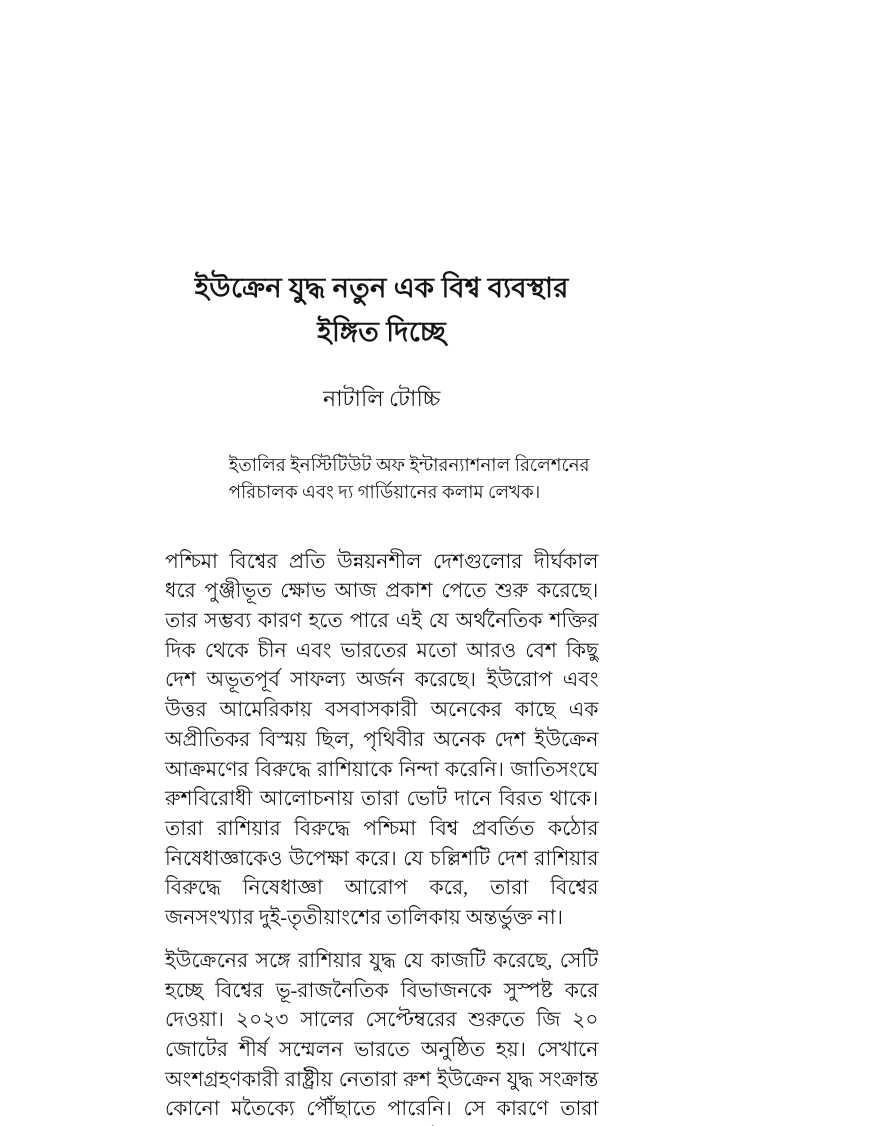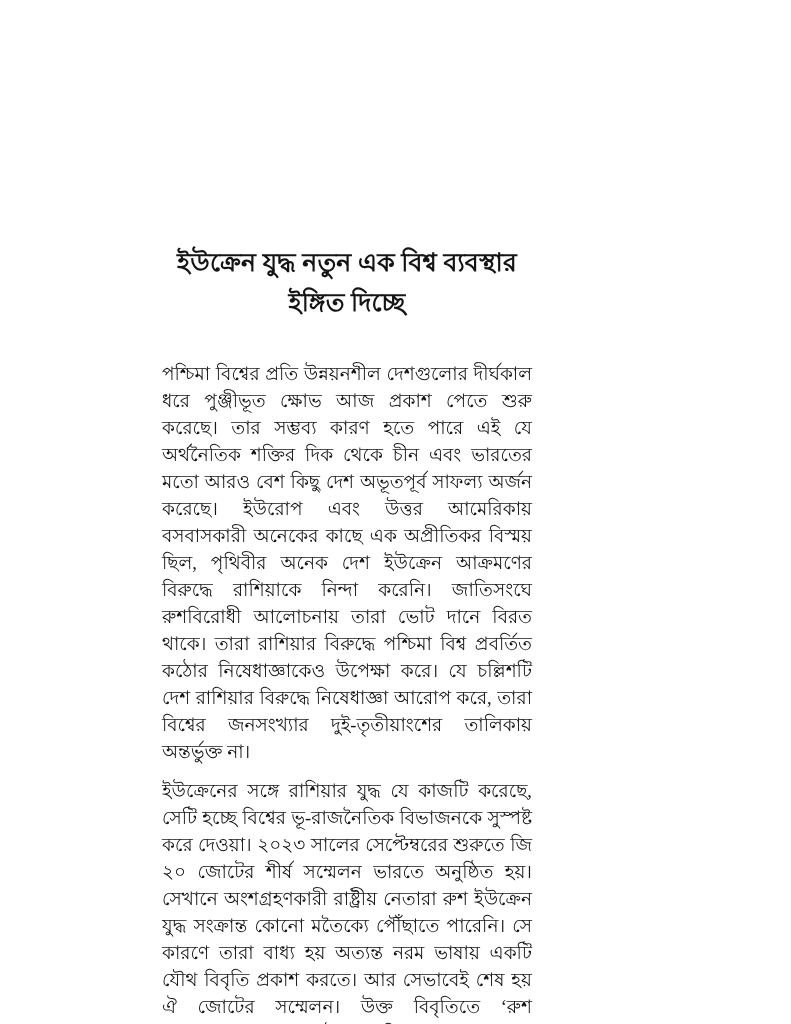--- a/index.html
+++ b/index.html
@@ -41,31 +41,33 @@
     line-height: 25px;
     text-align: left;
   }
   .body-text {
     margin-top: 38px;
     font-size: 18.5px;
     line-height: 27px;
     text-align: justify;
   }
   .body-text p {
-    margin: 12px;
+    margin: 0;
   }
   .body-text p + p {
     margin-top: 12px;
   }
 </style>
 </head>
 <body>
 
 <div class="page">
   <h1 class="title">ইউক্রেন যুদ্ধ নতুন এক বিশ্ব ব্যবস্থার ইঙ্গিত দিচ্ছে</h1>
 
+  <div class="author">নাটালি টোচ্চি</div>
 
+  <div class="bio">ইতালির ইনস্টিটিউট অফ ইন্টারন্যাশনাল রিলেশনের পরিচালক এবং দ্য গার্ডিয়ানের কলাম লেখক।</div>
 
   <div class="body-text">
     <p>পশ্চিমা বিশ্বের প্রতি উন্নয়নশীল দেশগুলোর দীর্ঘকাল ধরে পুঞ্জীভূত ক্ষোভ আজ প্রকাশ পেতে শুরু করেছে। তার সম্ভব্য কারণ হতে পারে এই যে অর্থনৈতিক শক্তির দিক থেকে চীন এবং ভারতের মতো আরও বেশ কিছু দেশ অভূতপূর্ব সাফল্য অর্জন করেছে। ইউরোপ এবং উত্তর আমেরিকায় বসবাসকারী অনেকের কাছে এক অপ্রীতিকর বিস্ময় ছিল, পৃথিবীর অনেক দেশ ইউক্রেন আক্রমণের বিরুদ্ধে রাশিয়াকে নিন্দা করেনি। জাতিসংঘে রুশবিরোধী আলোচনায় তারা ভোট দানে বিরত থাকে। তারা রাশিয়ার বিরুদ্ধে পশ্চিমা বিশ্ব প্রবর্তিত কঠোর নিষেধাজ্ঞাকেও উপেক্ষা করে। যে চল্লিশটি দেশ রাশিয়ার বিরুদ্ধে নিষেধাজ্ঞা আরোপ করে, তারা বিশ্বের জনসংখ্যার দুই-তৃতীয়াংশের তালিকায় অন্তর্ভুক্ত না।</p>
     <p>ইউক্রেনের সঙ্গে রাশিয়ার যুদ্ধ যে কাজটি করেছে, সেটি হচ্ছে বিশ্বের ভূ-রাজনৈতিক বিভাজনকে সুস্পষ্ট করে দেওয়া। ২০২৩ সালের সেপ্টেম্বরের শুরুতে জি ২০ জোটের শীর্ষ সম্মেলন ভারতে অনুষ্ঠিত হয়। সেখানে অংশগ্রহণকারী রাষ্ট্রীয় নেতারা রুশ ইউক্রেন যুদ্ধ সংক্রান্ত কোনো মতৈক্যে পৌঁছাতে পারেনি। সে কারণে তারা বাধ্য হয় অত্যন্ত নরম ভাষায় একটি যৌথ বিবৃতি প্রকাশ করতে। আর সেভাবেই শেষ হয় ঐ জোটের সম্মেলন। উক্ত বিবৃতিতে ‘রুশ আগ্রাসনের’ কোনো উল্লেখ ছিল না। বরং তার পরিবর্তে তাকে আখ্যায়িত করা হয়েছিল ‘ইউক্রেন যুদ্ধ’ হিসেবে। এর অর্থ অবশ্য এই না যে, তারা ইউক্রেনের বিরুদ্ধে রাশিয়ার সামরিক অভিযানকে সমর্থন করে বা ইউক্রেনের আঞ্চলিক অখণ্ডতাকে মূল্য দেয় না। বরং জি ২০-এর বিবৃতিতে</p>
   </div>
 </div>
 
 </body></html>

